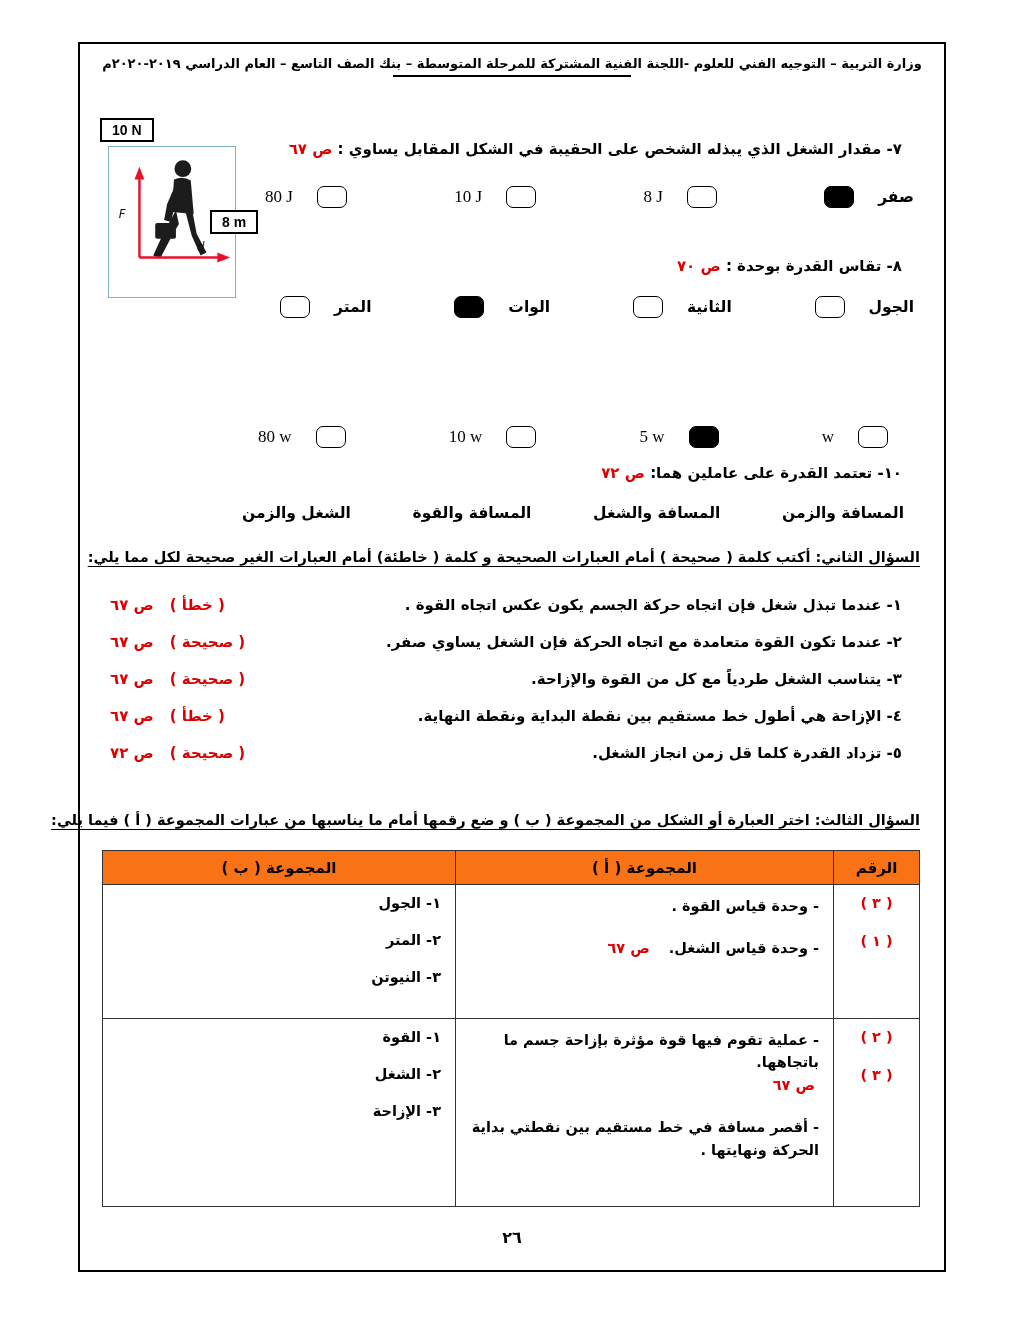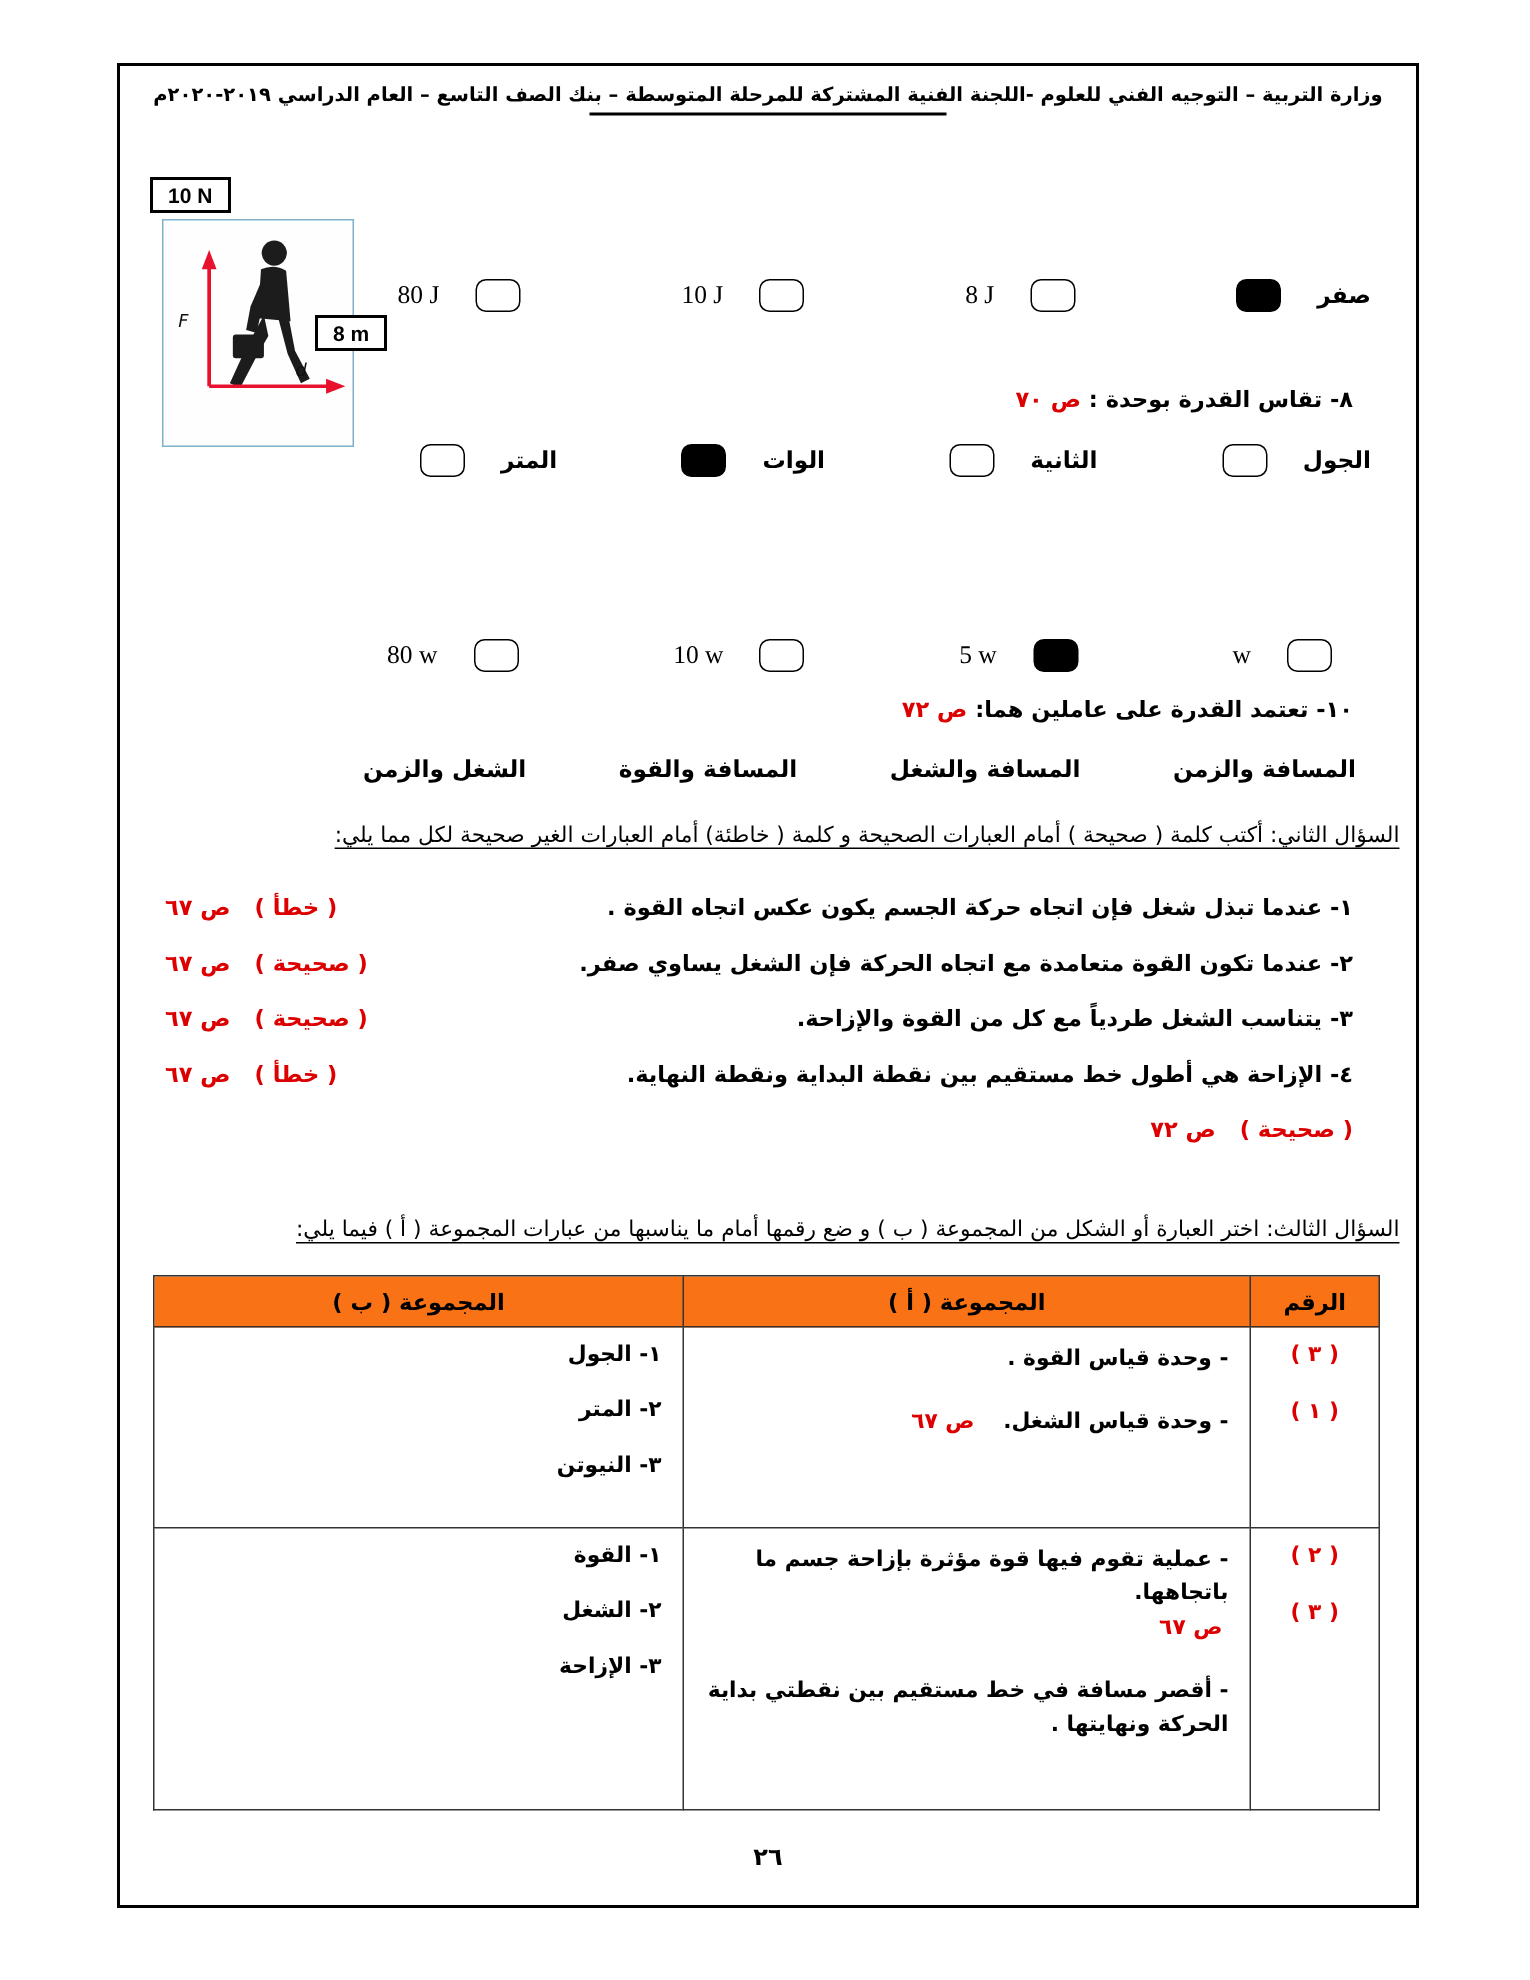--- a/index.html
+++ b/index.html
@@ -32,21 +32,21 @@
   .q9-opts { top:382px; right:56px; left:178px; }
   .q10-opts { top:460px; right:40px; left:162px; }
 
   .opt { display:flex; direction:ltr; align-items:center; gap:24px; }
   .olabel { font-weight:bold; font-size:15.5px; }
   .olabel.latin { font-family:"Liberation Serif", serif; font-weight:normal; font-size:17px; }
   .cbox { width:30px; height:22px; border:1.7px solid #000; border-radius:7px; background:#fff; display:inline-block; }
   .cbox.filled { background:#000; }
 
   
-  .sec-heading { position:absolute; right:11px; left:24px; font-weight:normal; font-size:14.5px;
+  .sec-heading { position:absolute; right:24px; left:24px; font-weight:bold; font-size:14.5px;
                  text-decoration:underline; text-underline-offset:4px; white-space:nowrap; }
   .sec2-heading { top:505px; }
   .sec2-body { position:absolute; top:552px; right:42px; left:30px; }
   .s2-line { display:flex; justify-content:space-between; align-items:baseline; margin-bottom:19px; }
   .s2-text { font-weight:bold; font-size:15px; }
   .s2-answer { display:flex; direction:rtl; gap:16px; font-weight:bold; font-size:15px; color:#dd0000; white-space:nowrap; }
 
   
   .sec3-heading { top:768px; }
   .match-table { position:absolute; top:806px; left:22px; width:818px; border-collapse:collapse; }
@@ -94,20 +94,24 @@
           <g>
             <line x1="30" y1="112" x2="112" y2="112" stroke="#e8112d" stroke-width="2.5"></line>
             <polygon points="122,112 109,107 109,117" fill="#e8112d"></polygon>
           </g>
           <text x="96" y="105" font-size="12" font-style="italic" fill="#111">d</text>
         </svg>
       </div>
       <div class="badge dist-badge">8 m</div>
     </div>
 
+    <div class="q-line q7-line">
+      <span>٧- مقدار الشغل الذي يبذله الشخص على الحقيبة في الشكل المقابل يساوي :</span>
+      <span class="red">ص ٦٧</span>
+    </div>
     <div class="opts q7-opts">
       <div class="opt">
         <span class="cbox filled"></span>
         <span class="olabel">صفر</span>
       </div>
       <div class="opt">
         <span class="olabel latin">8 J</span>
         <span class="cbox"></span>
       </div>
       <div class="opt">
@@ -197,20 +201,21 @@
         </span>
       </div>
       <div class="s2-line">
         <span class="s2-text">٤- الإزاحة هي أطول خط مستقيم بين نقطة البداية ونقطة النهاية.</span>
         <span class="s2-answer">
           <span>( خطأ )</span>
           <span>ص ٦٧</span>
         </span>
       </div>
       <div class="s2-line">
+        <span class="s2-text">٥- تزداد القدرة كلما قل زمن انجاز الشغل.</span>
         <span class="s2-answer">
           <span>( صحيحة )</span>
           <span>ص ٧٢</span>
         </span>
       </div>
     </div>
 
     <div class="sec-heading sec3-heading">السؤال الثالث: اختر العبارة أو الشكل من المجموعة ( ب ) و ضع رقمها أمام ما يناسبها من عبارات المجموعة ( أ ) فيما يلي:</div>
 
     <table class="match-table">

